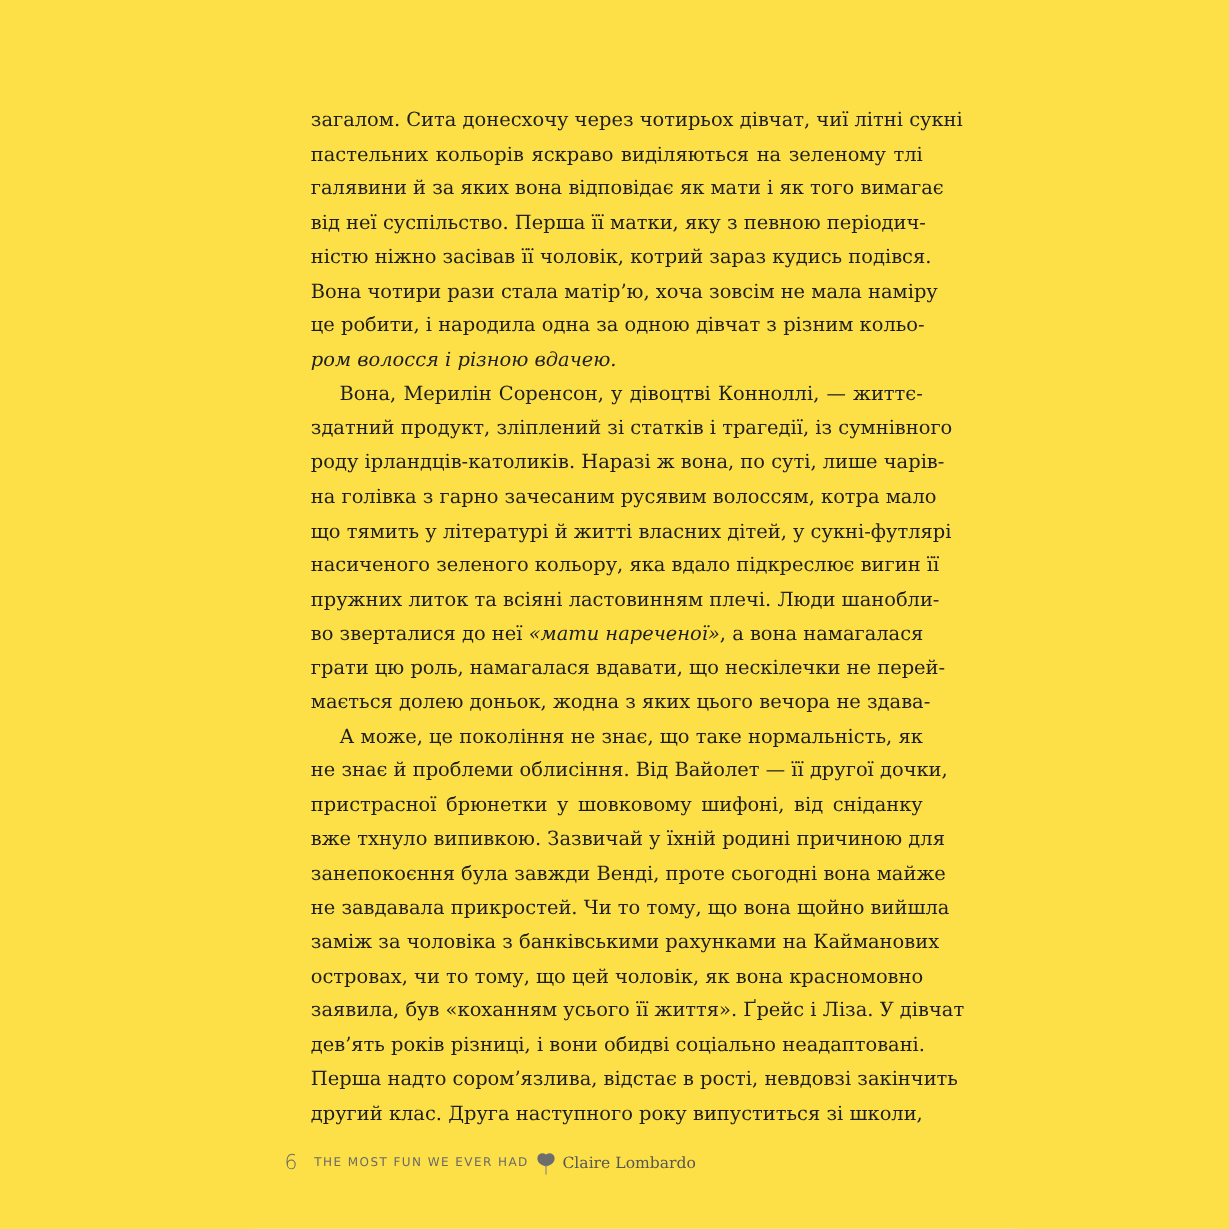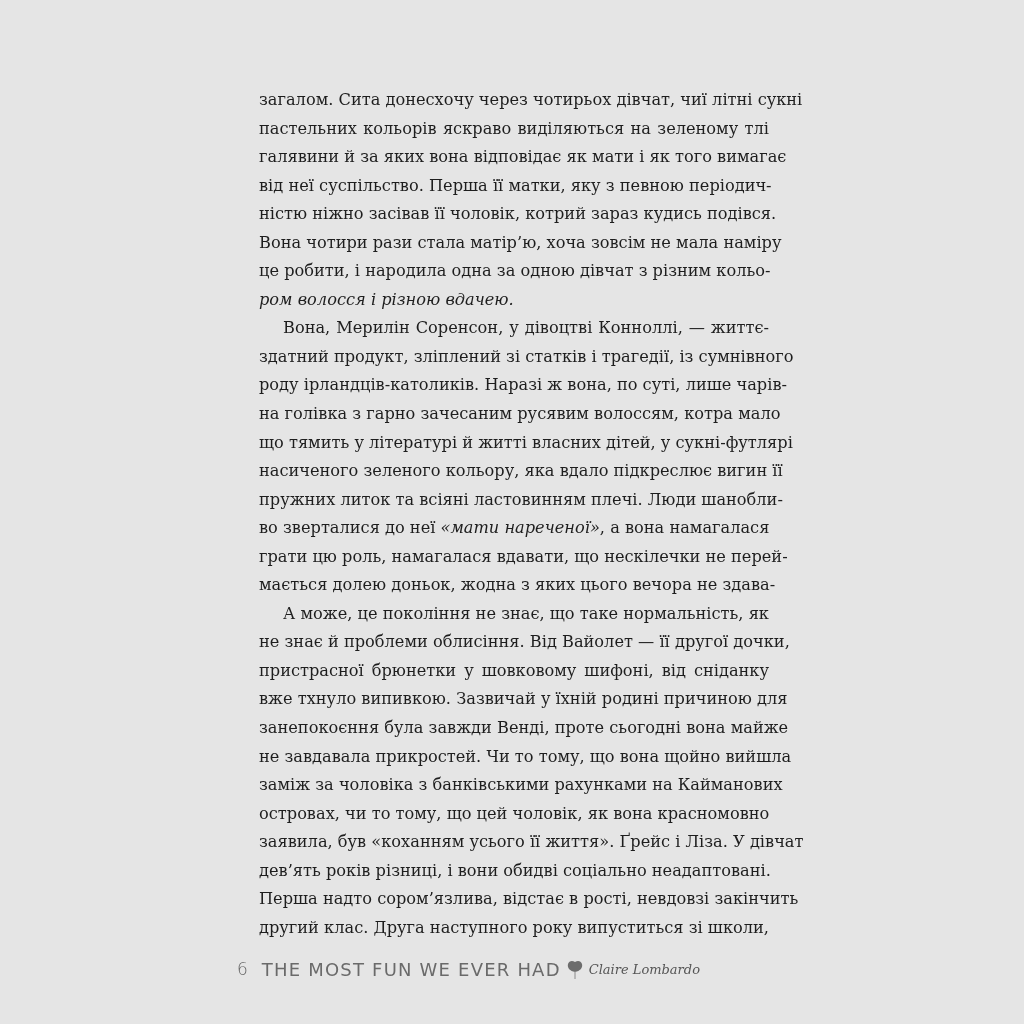--- a/index.html
+++ b/index.html
@@ -10,21 +10,21 @@
   body {
     width: 1024px;
     height: 1024px;
     position: relative;
     overflow: hidden;
   }
   .page {
     position: absolute;
     left: 0; top: 0;
     width: 1024px; height: 1024px;
-    background: #e5e5e5;
+    background: #fde047;
   }
   .text-block {
     position: absolute;
     left: 259px;
     top: 86px;
     width: 510px;
     font-family: "DejaVu Serif", "Liberation Serif", serif;
     font-size: 16.2px;
     line-height: 28.55px;
     color: #1e1e1e;
@@ -58,34 +58,33 @@
   }
   .folio {
     font-family: "DejaVu Sans", "Liberation Sans", sans-serif;
     font-size: 17px;
     font-weight: 300;
     color: #666;
     margin-right: 14px;
   }
   .running-title {
     font-family: "DejaVu Sans", "Liberation Sans", sans-serif;
-    font-size: 18px;
+    font-size: 10px;
     letter-spacing: 1.2px;
     color: #6a6a6a;
     margin-right: 6px;
   }
   .leaf-icon {
     width: 16px;
     height: 20px;
     margin-right: 6px;
     display: inline-block;
   }
   .author {
     font-family: "DejaVu Serif", "Liberation Serif", serif;
-    font-style: italic;
     font-size: 13px;
     color: #555;
   }
 </style>
 </head>
 <body>
 
 <div class="page">
   <div class="text-block">
     <span class="line">загалом. Сита донесхочу через чотирьох дівчат, чиї літні сукні</span>

